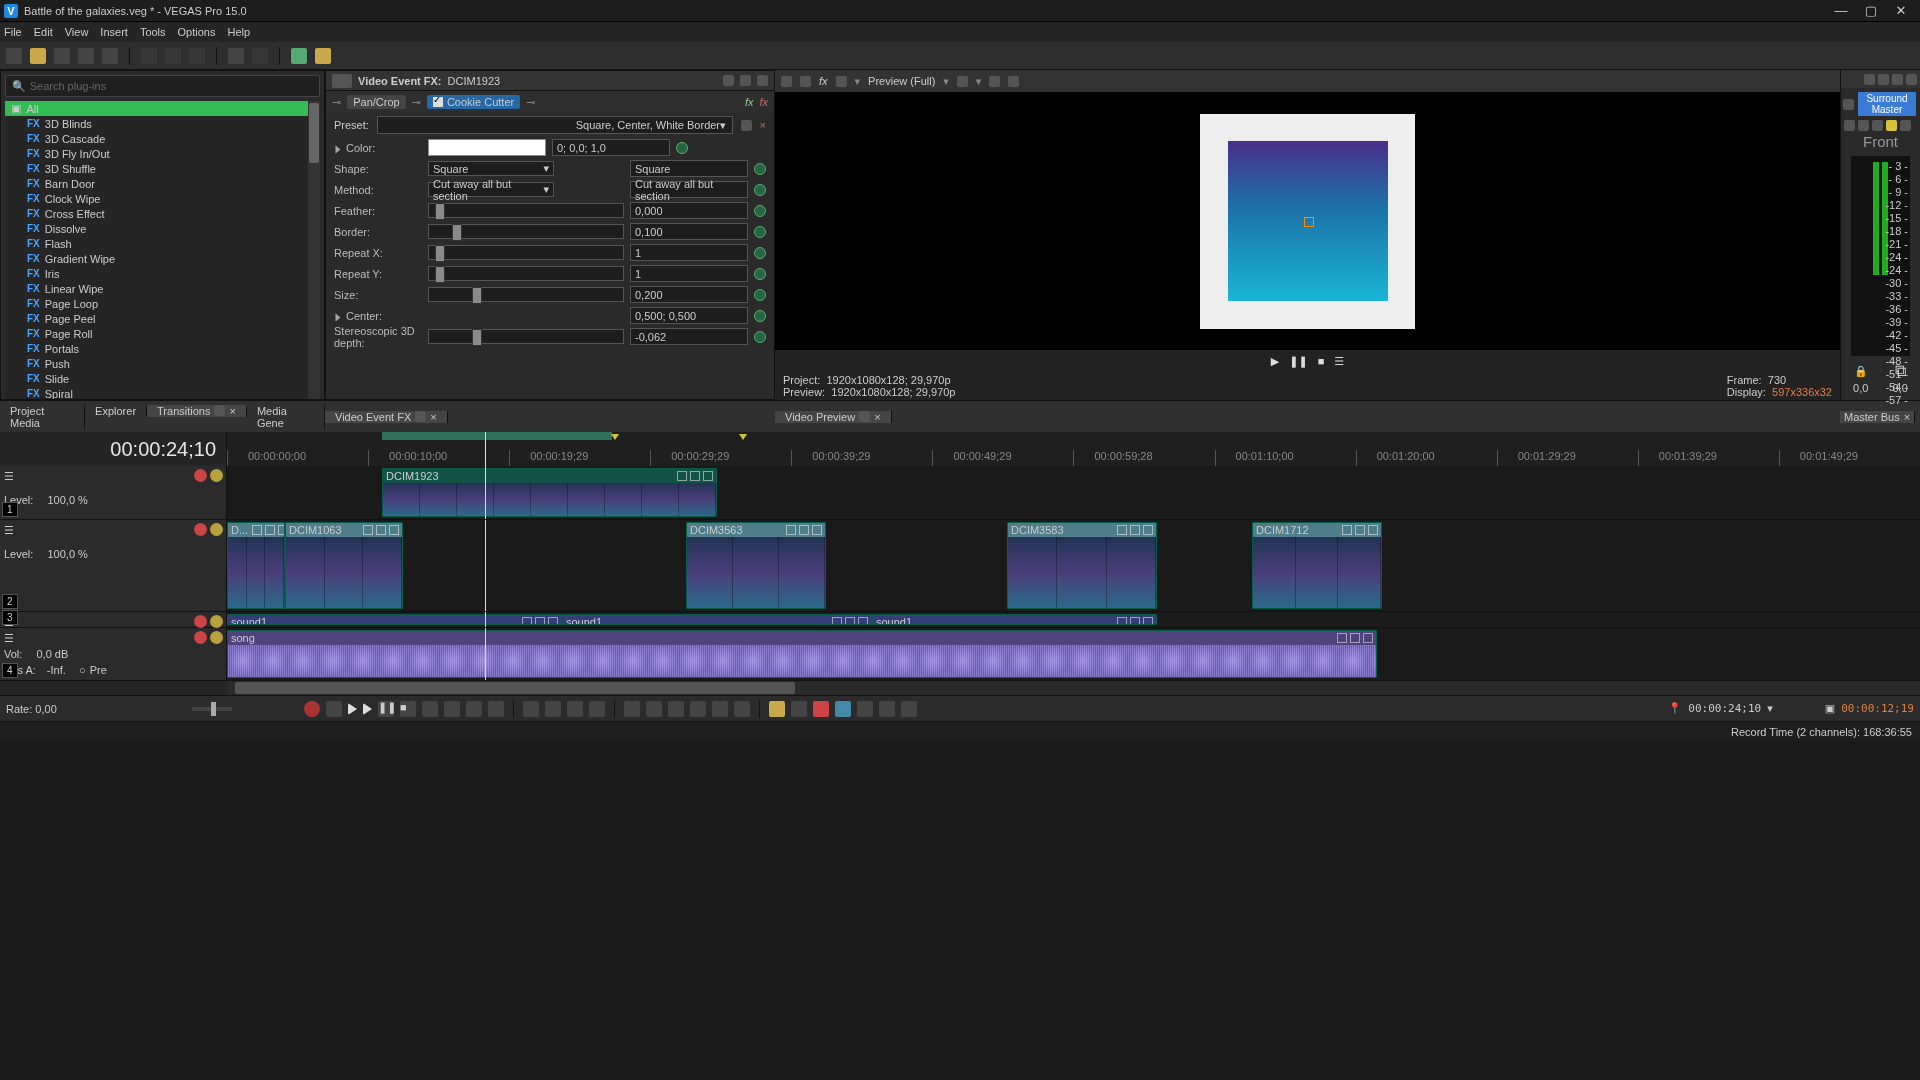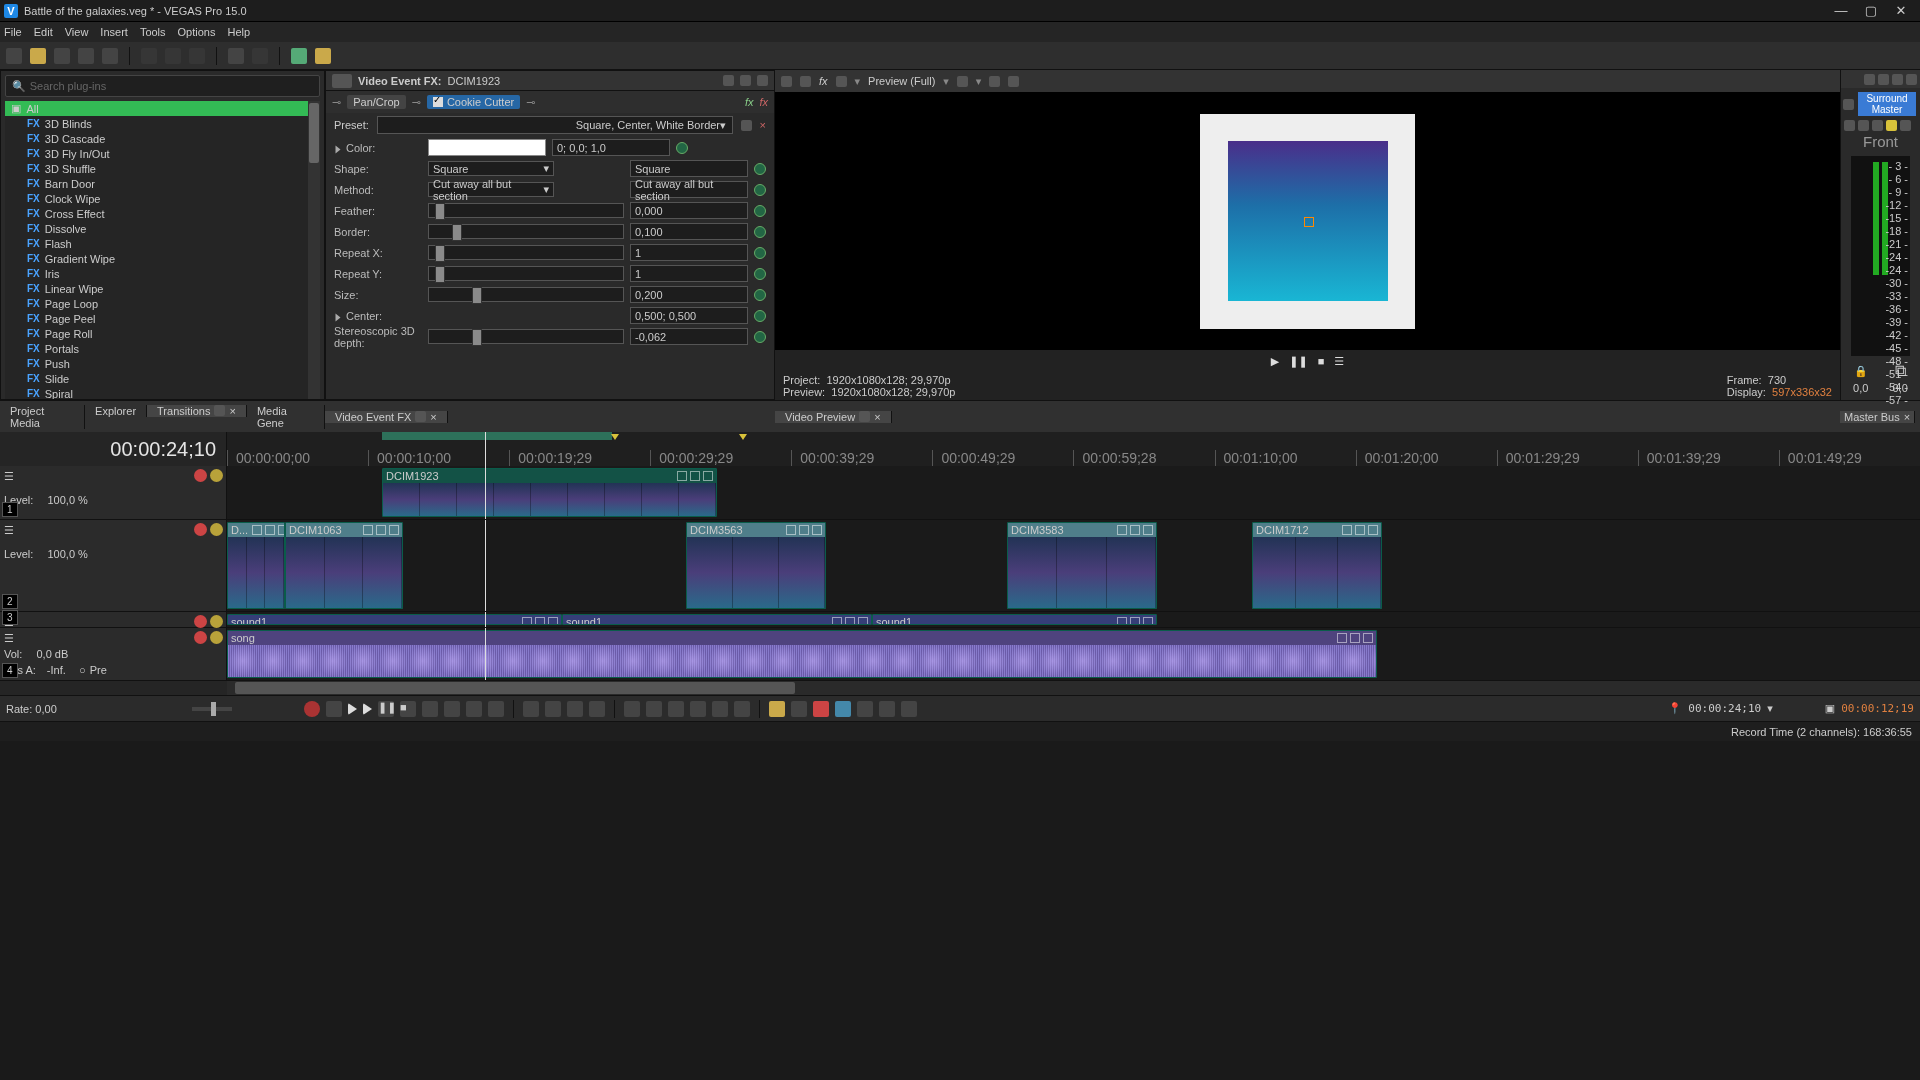--- a/index.html
+++ b/index.html
@@ -74,21 +74,21 @@
 .dockrow { height:32px; background:#303030; display:flex; align-items:center; border-top:1px solid #111;}
 .dockrow .tab { padding:0 10px; height:100%; display:flex; align-items:center; gap:4px; border-right:1px solid #111;}
 .dockrow .tab.active { background:#454545; }
 .dockrow .grp { display:flex; }
 
 .timeline { flex:1; display:flex; flex-direction:column; background:#1f1f1f; }
 .tl-head { height:34px; display:flex; }
 .tl-tc { width:227px; background:#252525; color:#e5e5e5; font-size:20px; display:flex; align-items:center; justify-content:flex-end; padding-right:10px; border-right:1px solid #111;}
 .tl-ruler { flex:1; position:relative; background:#1f1f1f; }
 .tl-ruler .ticks { position:absolute; left:0; right:0; bottom:0; height:16px; display:flex;}
-.tl-ruler .tick { flex:1; border-left:1px solid #555; font-size:14px; color:#888; padding-left:8px;}
+.tl-ruler .tick { flex:1; border-left:1px solid #555; font-size:11px; color:#888; padding-left:20px;}
 .tl-ruler .region { position:absolute; top:0; height:8px; background:#2d715a;}
 .tl-ruler .playhead { position:absolute; top:0; bottom:0; width:1px; background:#ddd;}
 .tl-ruler .ymark { position:absolute; top:2px; width:0; height:0; border-left:4px solid transparent; border-right:4px solid transparent; border-top:6px solid #d8c23a;}
 
 .tracks { background:#1e1e1e; }
 .track { display:flex; border-bottom:1px solid #111; }
 .thead { width:227px; background:#2b2b2b; border-right:1px solid #111; position:relative; padding:2px 4px;}
 .thead .row { display:flex; align-items:center; gap:4px; height:16px;}
 .thead .btns { position:absolute; right:3px; top:3px; display:flex; gap:3px;}
 .thead .rb { width:13px;height:13px;border-radius:50%;}

